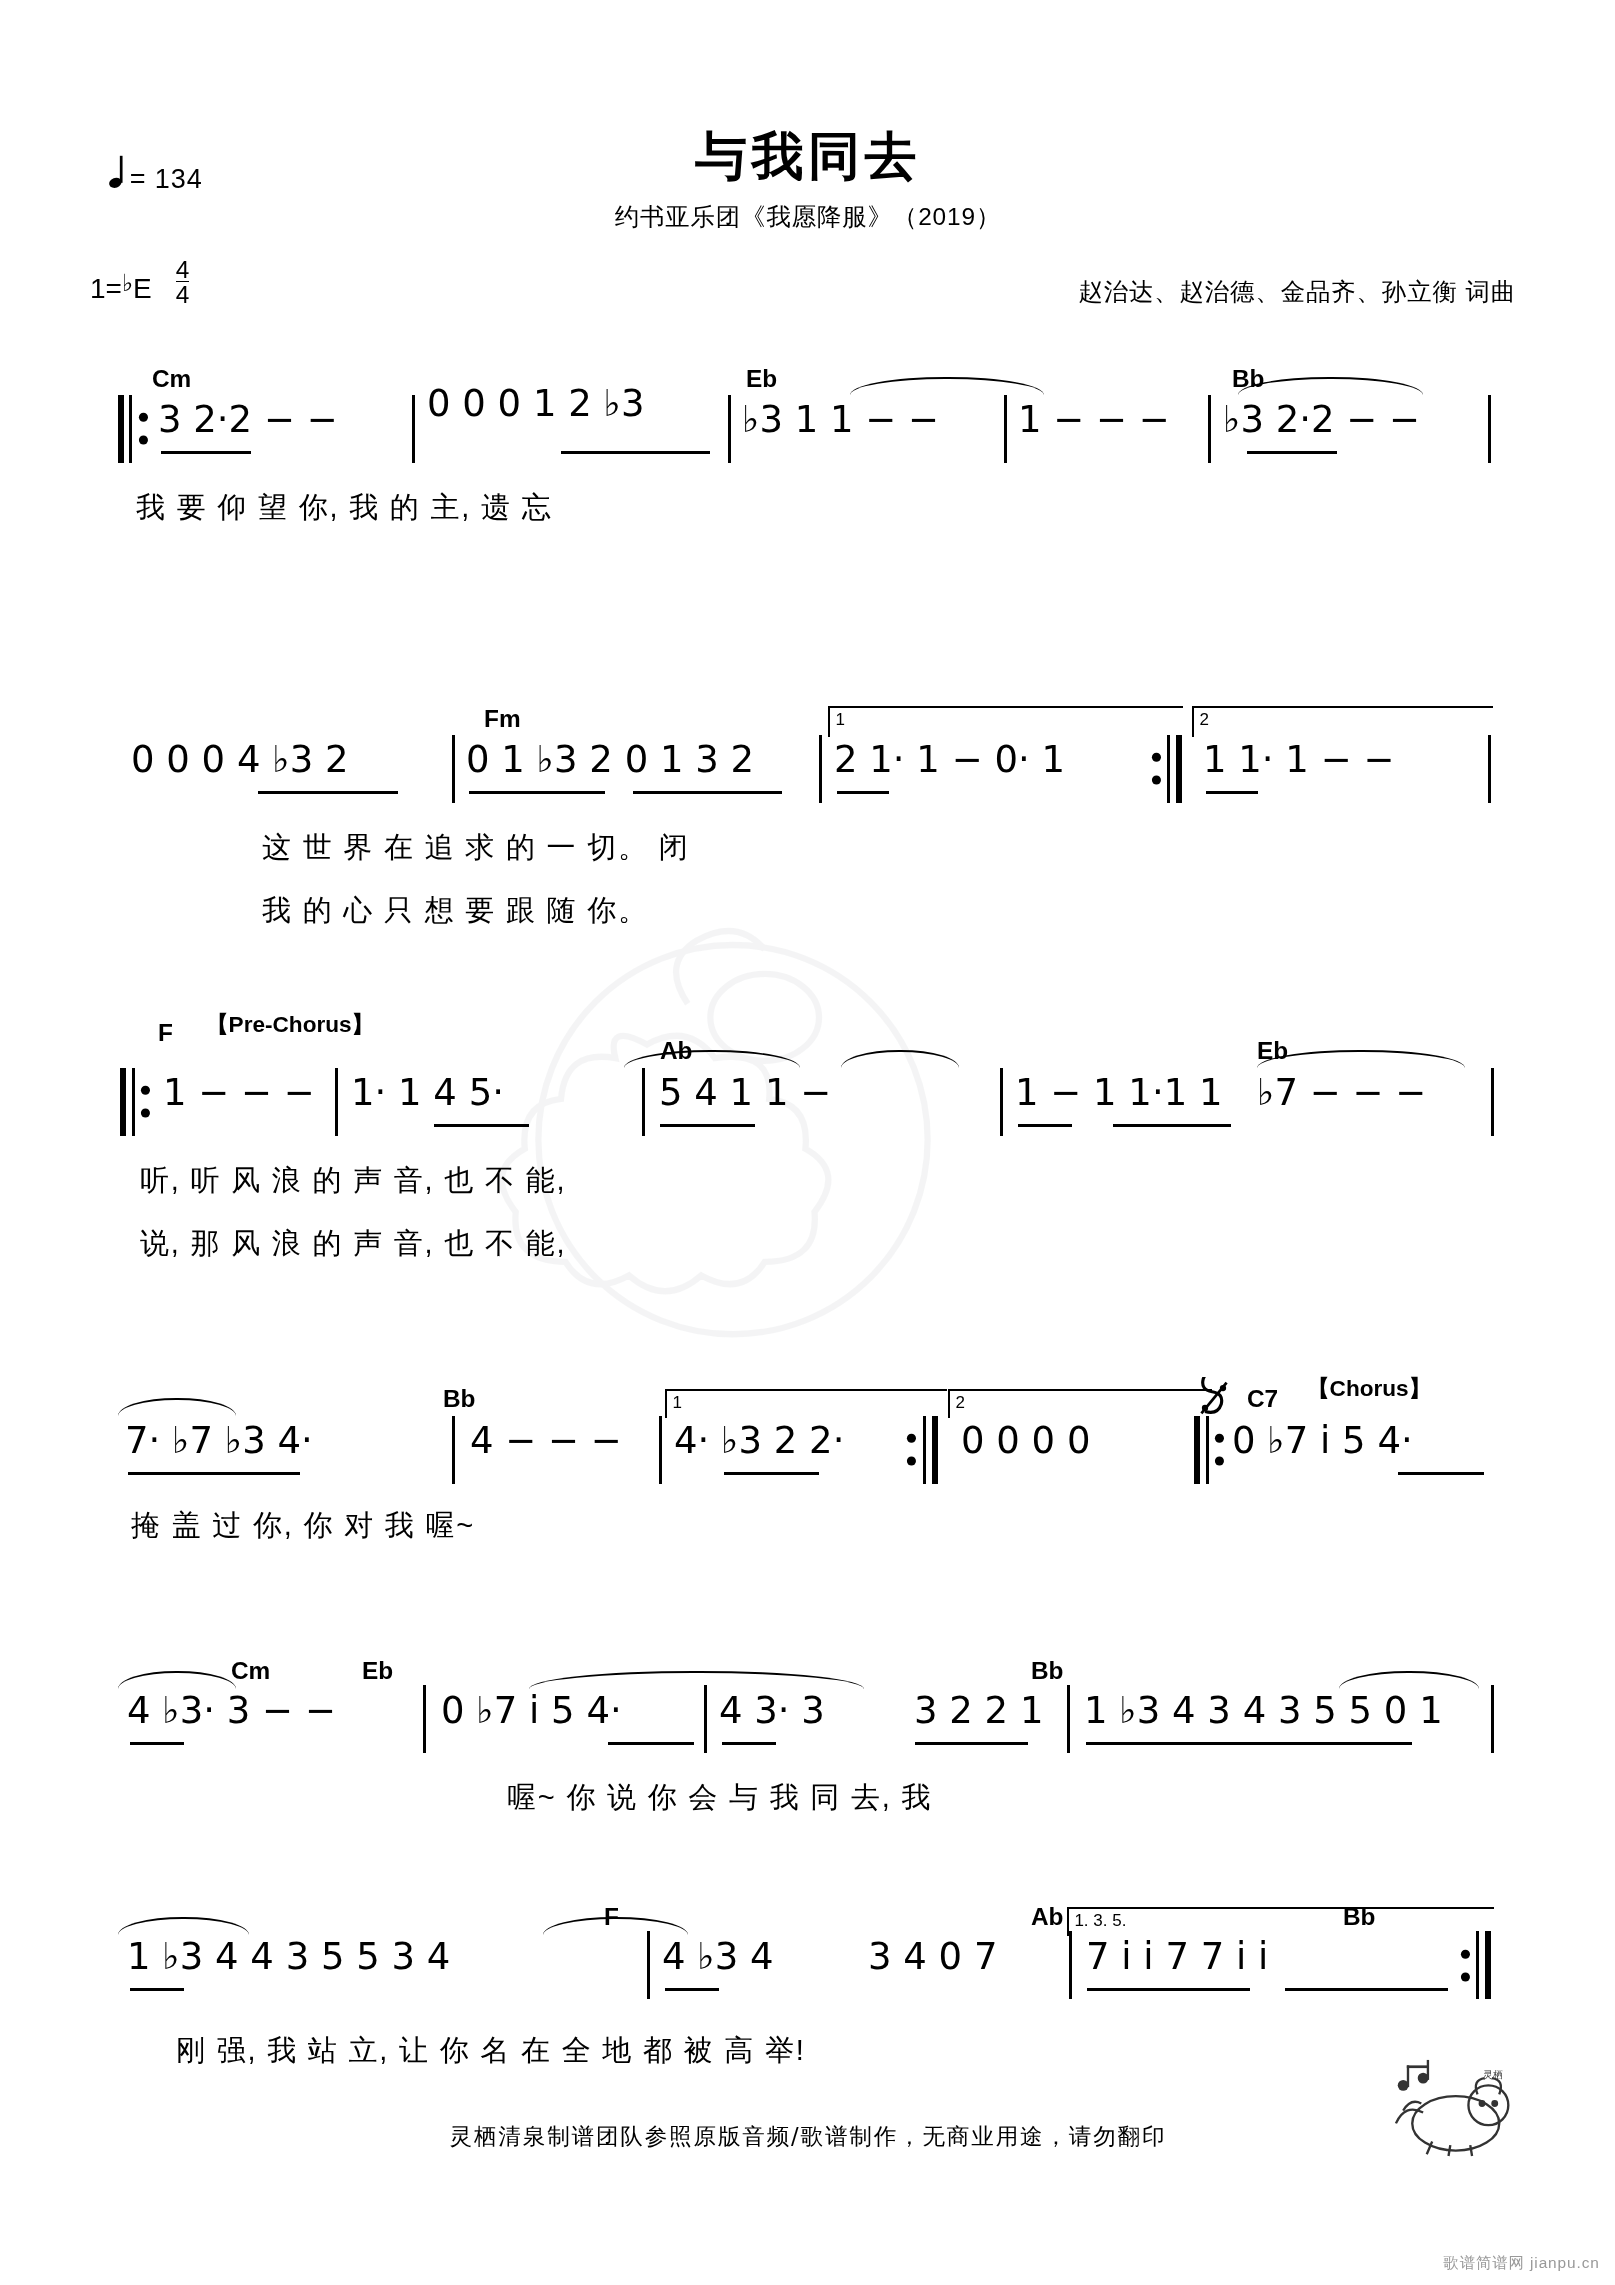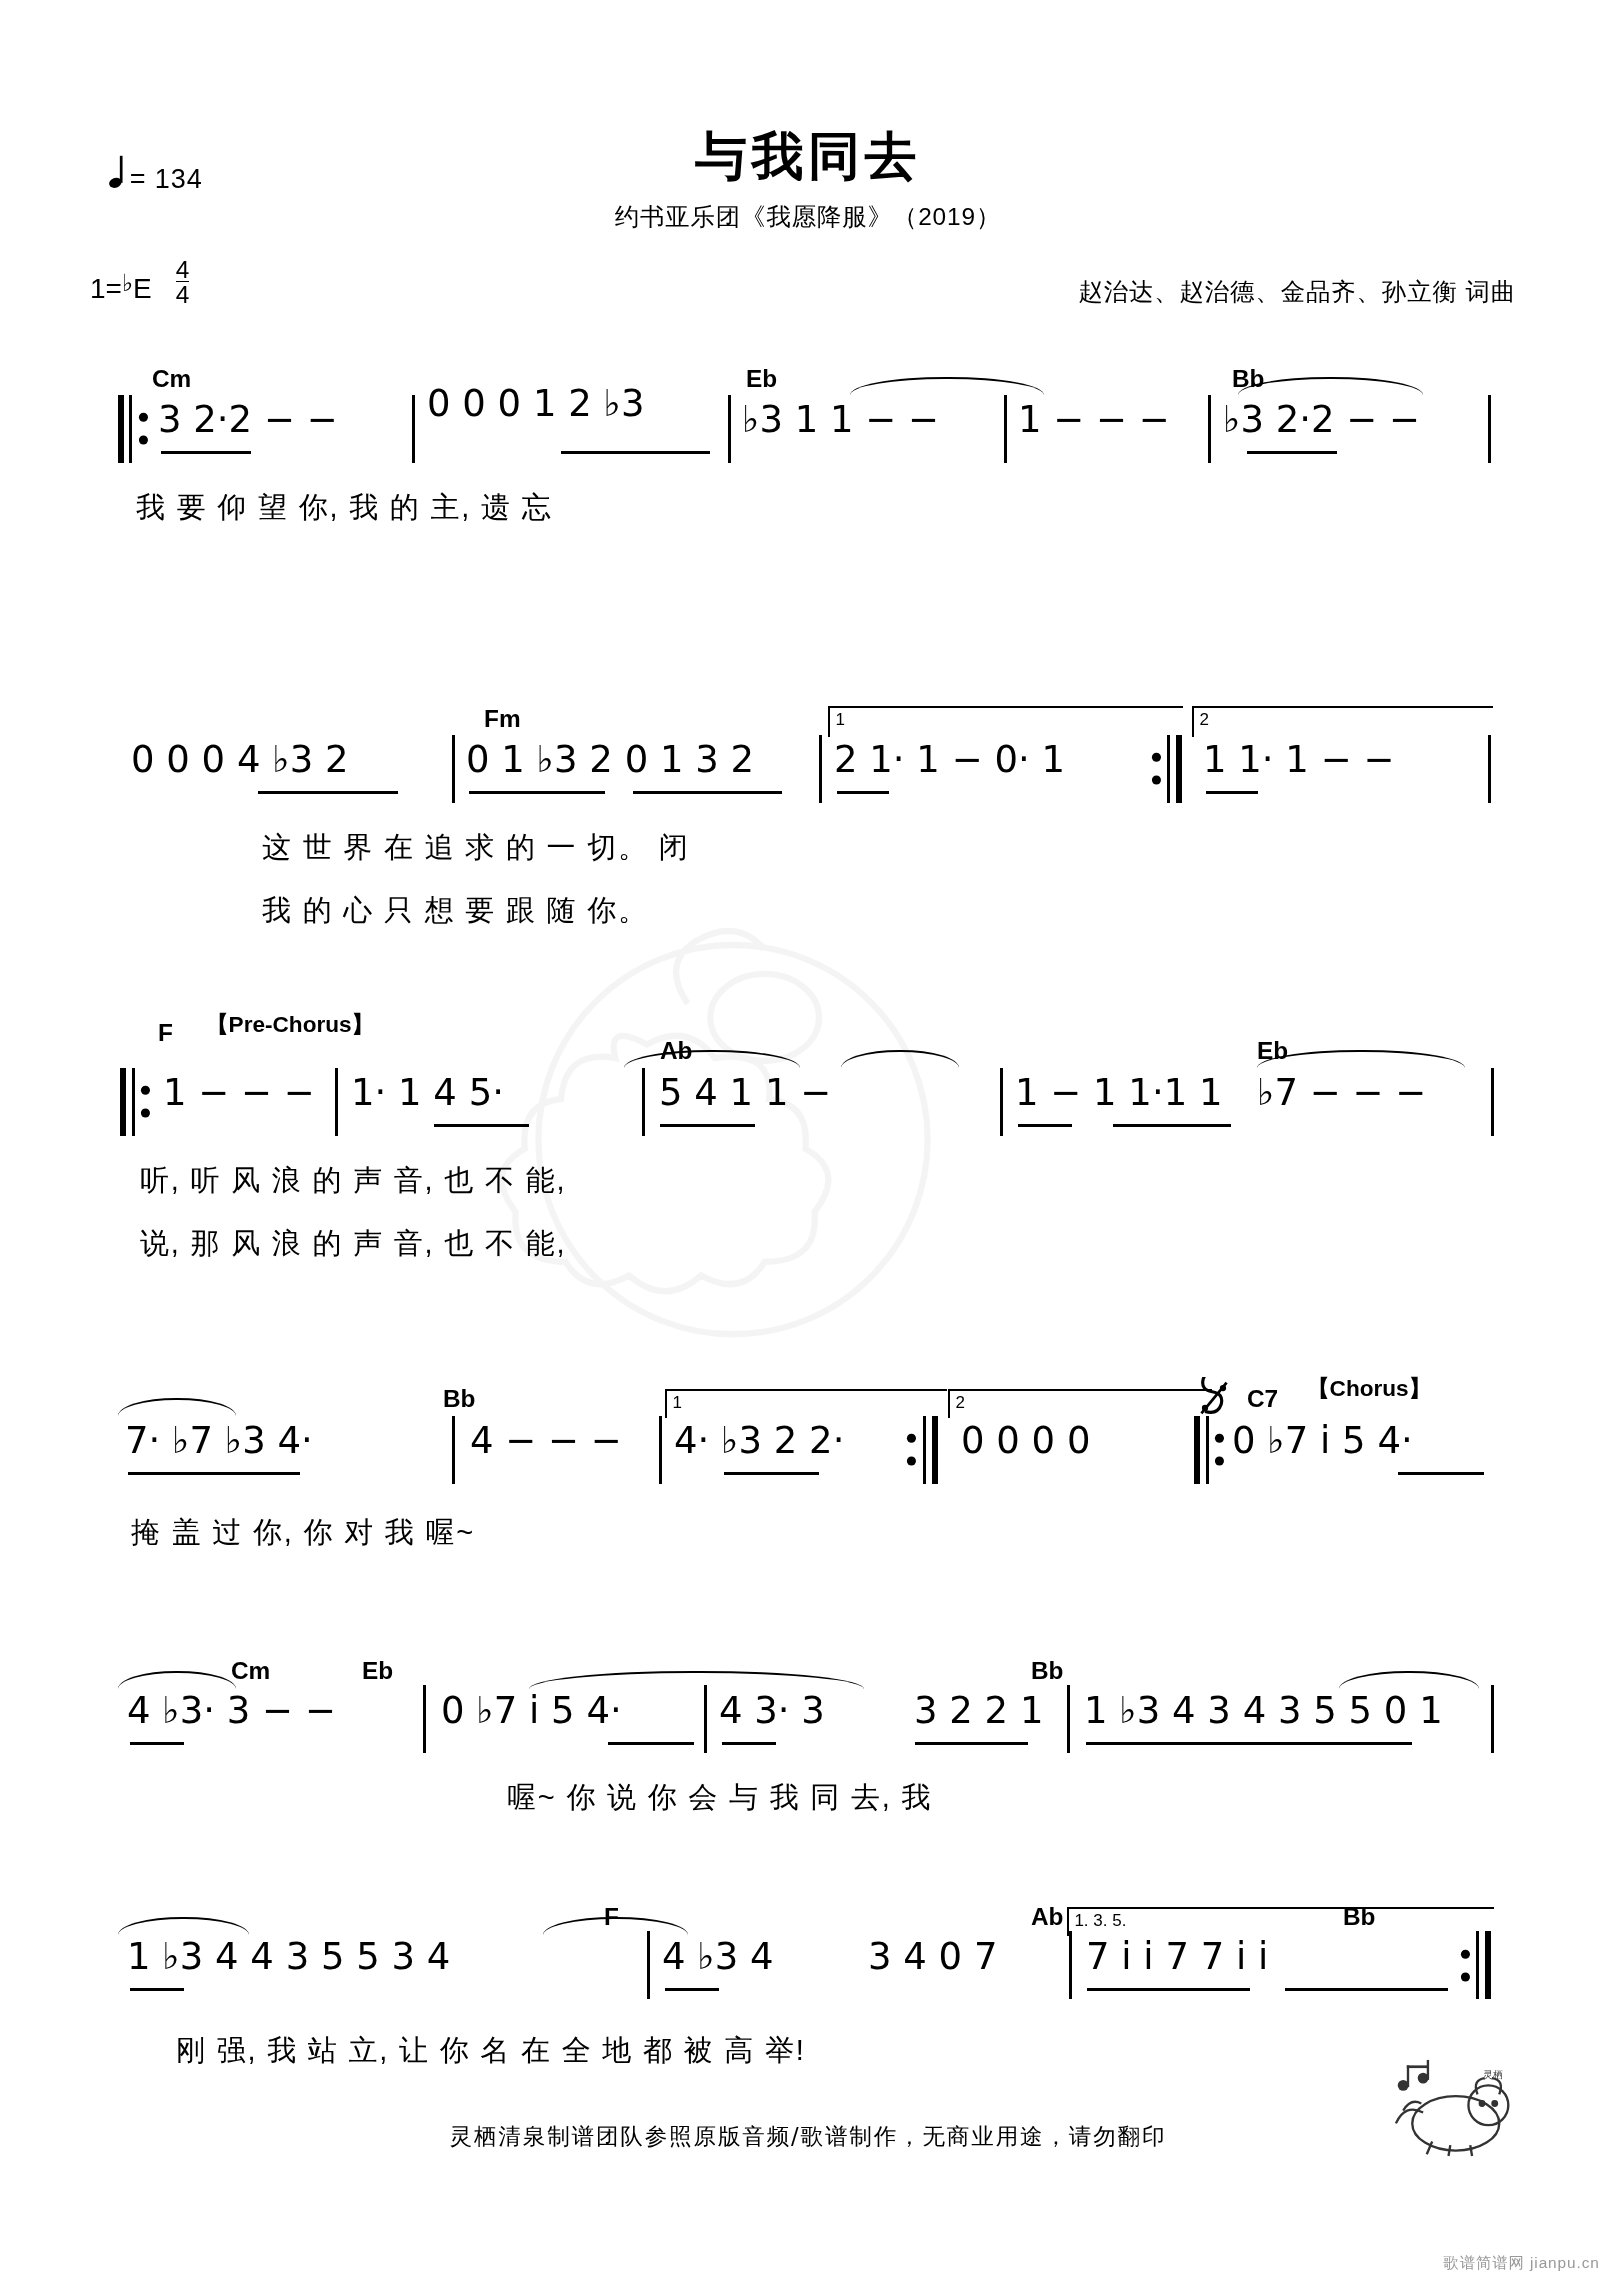--- a/index.html
+++ b/index.html
@@ -343,21 +343,21 @@
 
     <div class="thickline" style="left:1194px; top:59px; height:68px;"></div>
     <div class="vline" style="left:1206px; top:59px; height:68px;"></div>
     <svg style="position:absolute;left:1214px;top:73px;" width="12.7" height="42" viewBox="0 0 14 46">
         <circle cx="6" cy="9" r="5"></circle>
         <circle cx="6" cy="34" r="5"></circle>
       </svg>
     <div class="notes" style="left:1232px; top:62px;">0 ♭7 i 5 4·</div>
     <div class="hline" style="left:1398px; top:115px; width:86px;"></div>
 
-    <div class="lyric" style="left:131px; top:156px;">掩 盖 过   你,          你 对 我                    喔~</div>
+    <div class="lyric" style="left:131px; top:149px;">掩 盖 过   你,          你 对 我                    喔~</div>
   </div>
 
   <div class="system" style="top:1633px; height:235px;">
     <div class="chord" style="left:231px; top:16.3px;">Cm</div>
     <div class="chord" style="left:362px; top:16.3px;">Eb</div>
     <div class="chord" style="left:1031px; top:16.3px;">Bb</div>
 
     <div class="slur" style="left:118px; top:38px; width:118px;"></div>
     <div class="notes" style="left:127px; top:56px;">4 ♭3· 3 − −</div>
     <div class="hline" style="left:130px; top:109px; width:54px;"></div>

